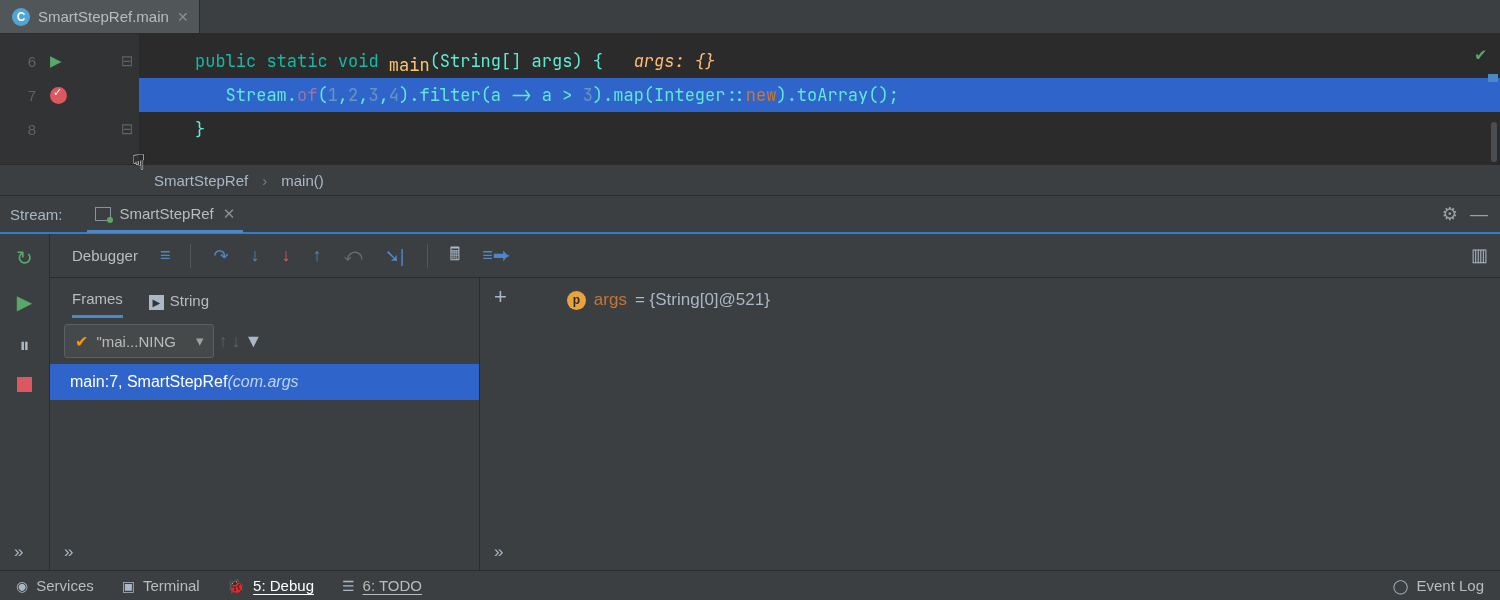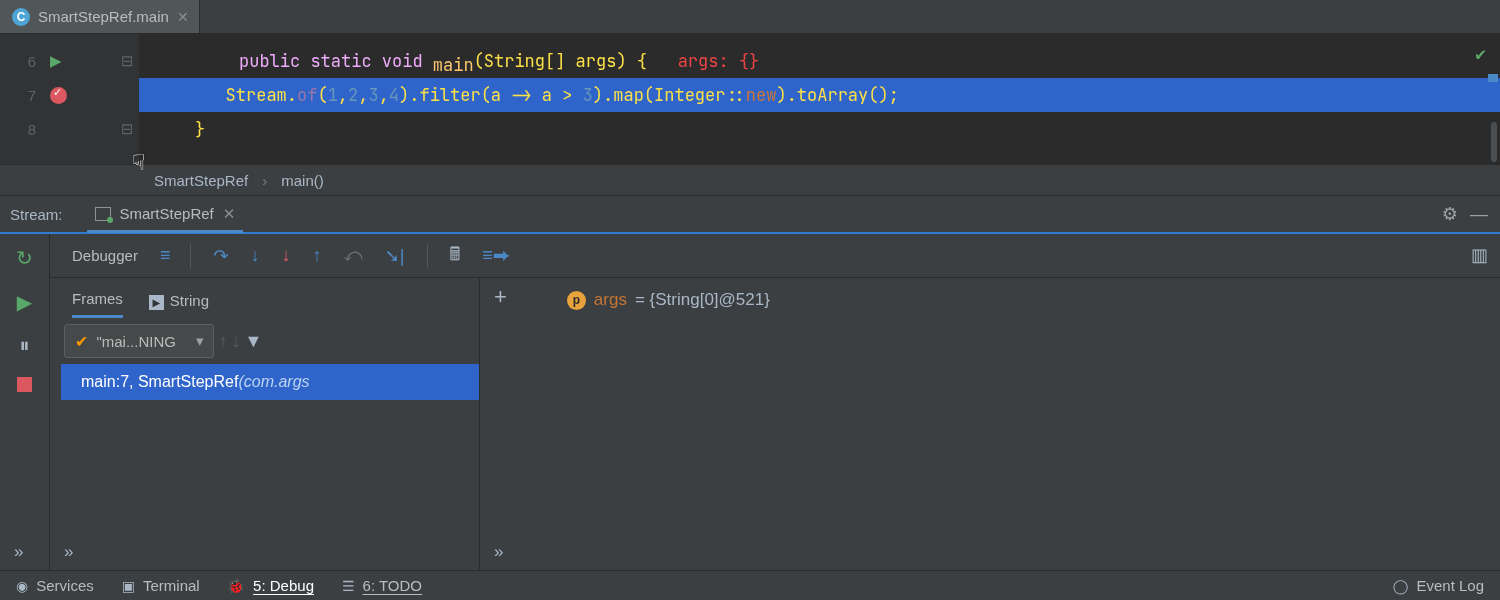--- a/index.html
+++ b/index.html
@@ -60,28 +60,28 @@
   .bp {
     width:17px;height:17px;border-radius:50%;
     background:#db5860; position:relative;
   }
   .bp:after{content:"✓";position:absolute;color:#fff;font-size:11px;left:3px;top:-1px;}
   .fold-col { width:24px; background:#313335; padding-top:10px;}
   .fold { height:34px; display:flex; align-items:center; justify-content:center; color:#606366;}
   .code-col { flex:1; padding-top:10px; position:relative;}
   .cline { height:34px; display:flex; align-items:center; padding-left:56px; white-space:pre;}
   .cline.hilite { background:#2f65ca; }
-  .kw { color:#f0abfc;margin-left:44px; }
+  .kw { color:#14b8a6; }
   .mname { color:#ffc66d;margin-top:8px; }
   .str, .ital { color:#9876aa; }
   .num { color:#6897bb; }
-  .hint { color:#ef4444; }
+  .hint { color:#fdba74; font-style:italic; }
   .dim { color:#555b5e; }
   .nnew { color:#cc7832; }
-  .plain { color:#fde047; }
+  .plain { color:#5eead4; }
   .check { position:absolute; top:8px; right:14px; color:#59a869; font-size:18px;}
   .cursor-hand { position:absolute; left:132px; top:116px; font-size:22px; color:#fff; text-shadow:0 0 2px #000; pointer-events:none; z-index:5;}
   
   .crumbs {
     height: 32px;
     background: #3c3f41;
     border-top: 1px solid #2b2b2b;
     border-bottom: 1px solid #2b2b2b;
     display:flex;align-items:center; gap:14px; padding-left:154px;
     color:#a9b7c6;
@@ -146,21 +146,20 @@
     display:flex; align-items:center; gap:8px; padding:0 10px; background:#45494a;
   }
   .tick{color:#ff9800;font-size:16px;}
   .thread-name{color:#bbbbbb;}
   .dd{color:#9aa0a3;padding-left:12px;}
   .arrow{color:#5a5f61;font-size:18px;}
   .funnel{color:#a9b7c6;font-size:18px;}
   .frame-line {
     height:36px;background:#2f65ca;color:#fff;display:flex;align-items:center;padding-left:20px;
     font-size:16px;
-    margin-left:11px;
   }
   .frame-line .pkg{font-style:italic;color:#bcd3f2;}
   .vars-panel{flex:1;display:flex;flex-direction:column;}
   .vars-hdr{height:40px;display:flex;align-items:center;padding-left:18px;color:#bbbbbb;}
   .plus-row{display:flex;align-items:center;gap:20px;padding:6px 0 0 14px;}
   .plus{color:#a9b7c6;font-size:22px;font-weight:300;}
   .var-row{display:flex;align-items:center;gap:8px;padding:6px 0 0 70px;font-size:17px;}
   .badge{width:19px;height:19px;border-radius:50%;background:#e8a33d;color:#2b2b2b;display:flex;align-items:center;justify-content:center;font-size:12px;font-weight:700;}
   .vname{color:#c57633;}
   .vval{color:#a9b7c6;}

